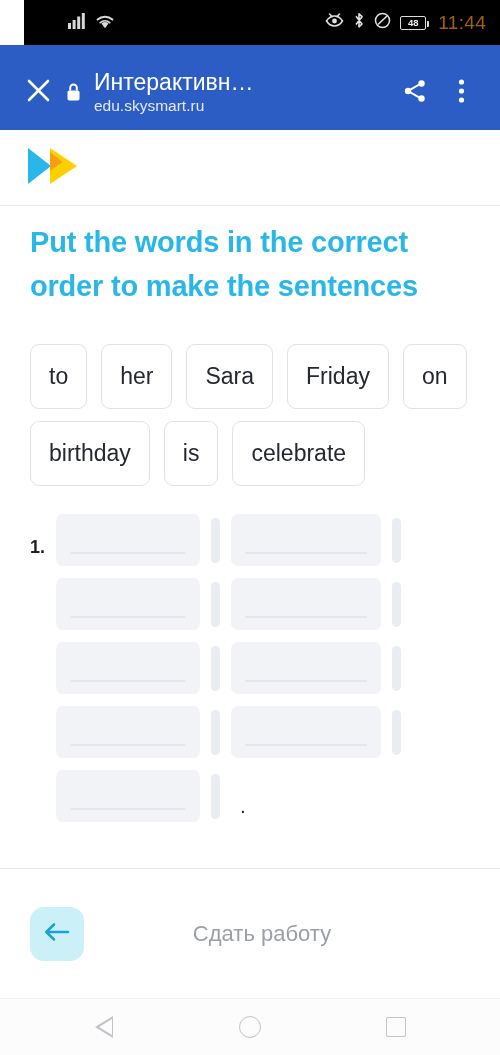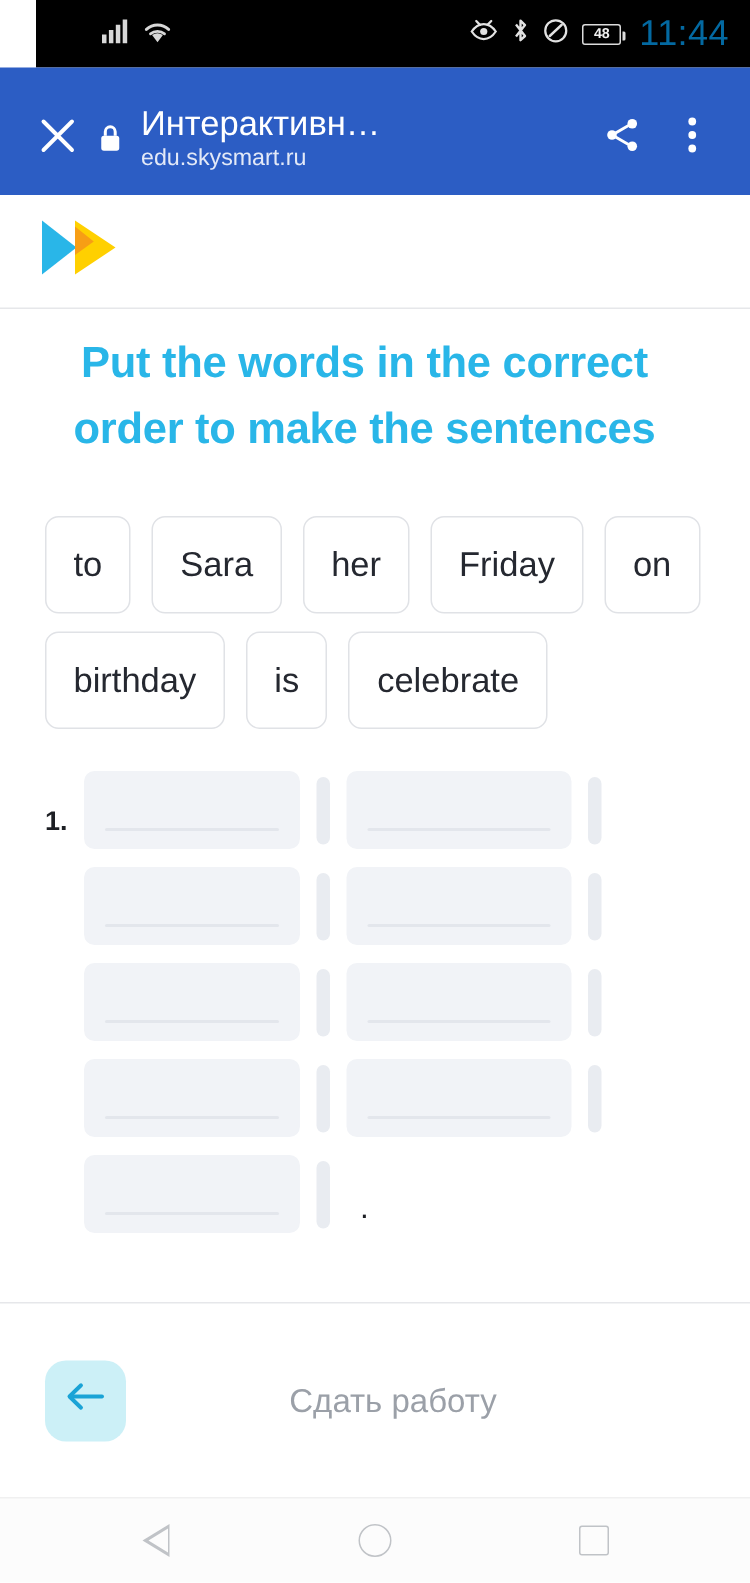--- a/index.html
+++ b/index.html
@@ -16,21 +16,21 @@
     height:45px;
     background:#000000;
     display:flex;
     align-items:center;
     padding:0 14px;
     color:#e8e8e8;
     margin-left:24px;
   }
   .sb-left{ display:flex; align-items:center; gap:8px; margin-left:30px;}
   .sb-right{ display:flex; align-items:center; gap:9px; margin-left:auto;}
-  .sb-time{ font-size:24px; color:#0369a1; letter-spacing:.3px; margin-left:3px;}
+  .sb-time{ font-size:19px; color:#a16207; letter-spacing:.3px; margin-left:3px;}
   .battery{
     border:1.6px solid #dcdcdc;
     border-radius:2px;
     width:26px; height:14px;
     font-size:9.5px;
     color:#f0f0f0;
     display:flex; align-items:center; justify-content:center;
     position:relative;
     font-weight:bold;
   }
@@ -68,21 +68,20 @@
   .logo-wrap{ height:75px; display:flex; align-items:center; padding-left:26px;}
   .divider{ height:1px; background:#e6e7ea; width:100%;}
 
   .task-title{
     color:#29b6e8;
     font-size:29px;
     font-weight:bold;
     line-height:44px;
     letter-spacing:-.2px;
     padding:14px 44px 0 30px;
-    text-align:center;
   }
 
   .chips{
     display:flex; flex-wrap:wrap;
     gap:12px 14px;
     padding:36px 30px 0 30px;
   }
   .chip{
     background:#ffffff;
     border:1.3px solid #e0e2e6;
@@ -291,22 +290,22 @@
         <path d="M24 9 L36.5 19 L24 28 Z" fill="#f79b16" opacity="0.95"></path>
       </svg>
     </span>
   </div>
   <div class="divider"></div>
 
   <div class="task-title">Put the words in the correct order to make the sentences</div>
 
   <div class="chips">
     <div class="chip">to</div>
+    <div class="chip">her</div>
     <div class="chip">Sara</div>
-    <div class="chip">her</div>
     <div class="chip">Friday</div>
     <div class="chip">on</div>
     <div class="chip">birthday</div>
     <div class="chip">is</div>
     <div class="chip">celebrate</div>
   </div>
 
   <div class="answers">
 
     <div class="ans-row">

